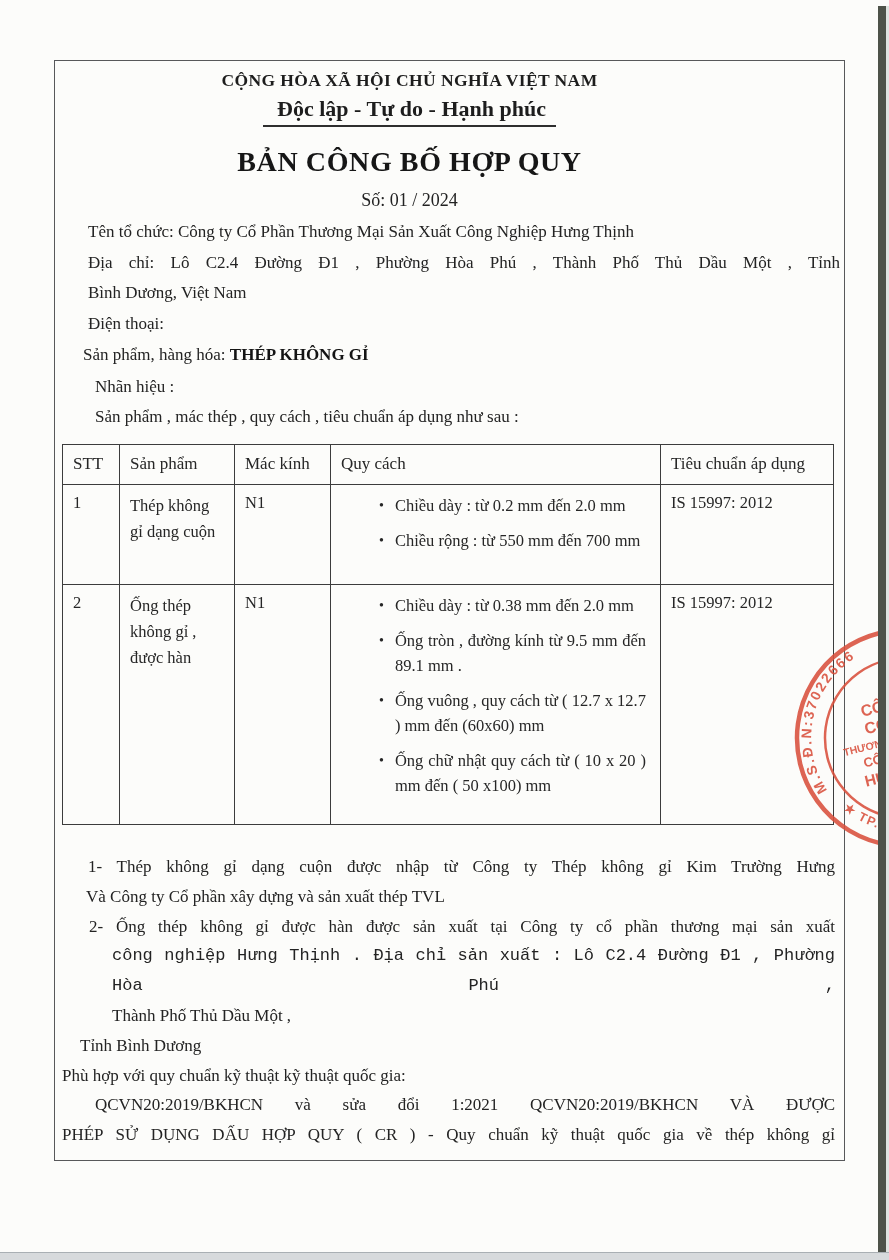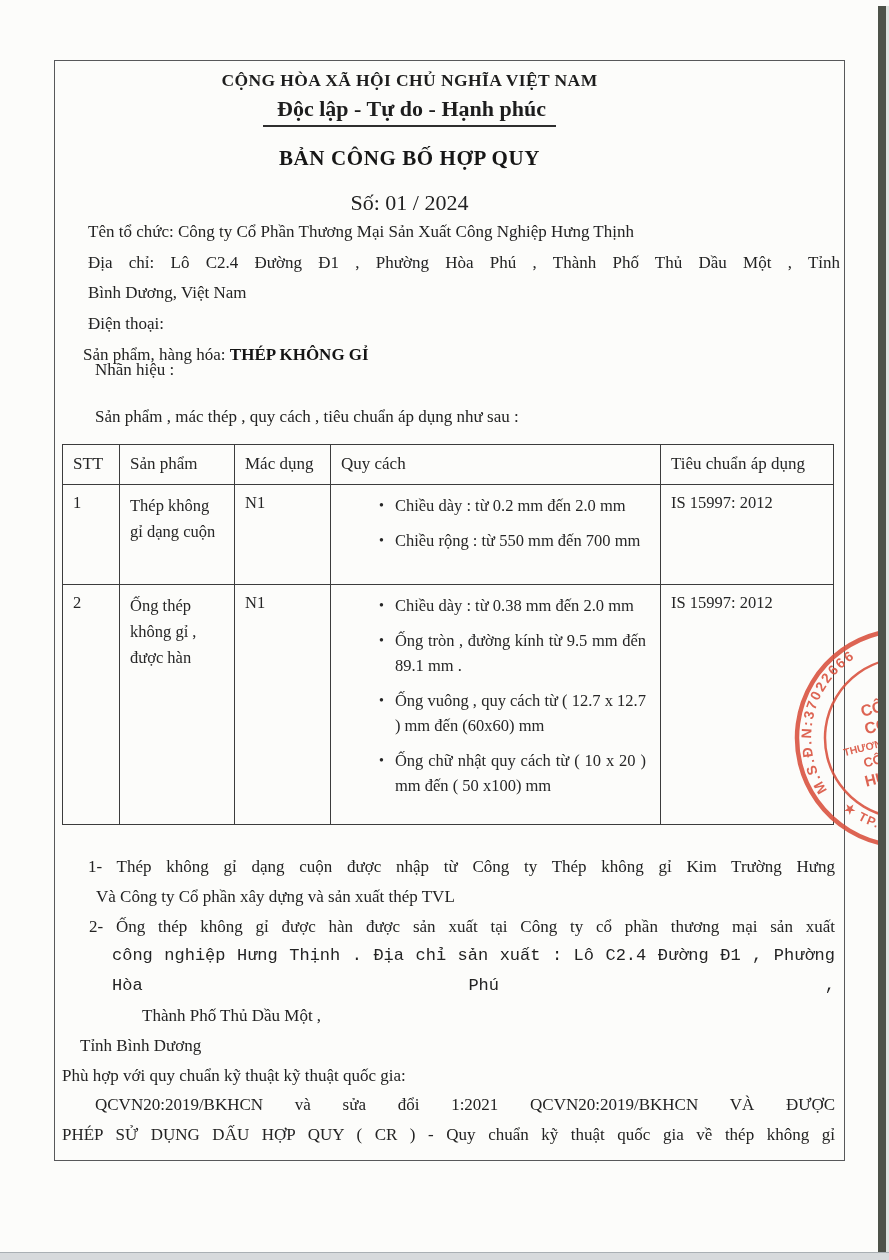--- a/index.html
+++ b/index.html
@@ -10,30 +10,30 @@
     font-family:"Liberation Serif", serif; color:#222;
   }
   .frame{
     position:absolute; left:54px; top:60px; width:791px; height:1101px;
     border:1.5px solid #57585a; box-sizing:border-box;
   }
   .centered{position:absolute; left:54px; width:711px; text-align:center;}
   .motto1{top:70px; font-size:17.5px; font-weight:bold; letter-spacing:.4px; color:#1d1d1d;}
   .motto2{top:96px; font-size:22px; font-weight:bold; color:#1d1d1d;}
   .motto2 span{display:inline-block; border-bottom:2px solid #2e2e2e; padding:0 10px 3px 14px;}
-  .doc-title{top:146px; font-size:21px; font-weight:bold; letter-spacing:.6px; color:#161616;}
-  .doc-no{top:190px; font-size:22px;}
+  .doc-title{top:146px; font-size:28px; font-weight:bold; letter-spacing:.6px; color:#161616;}
+  .doc-no{top:190px; font-size:18px;}
   .bodyline{position:absolute; font-size:17px; color:#232323; white-space:nowrap;}
   .org{left:88px; top:222px;}
   .addr1{left:88px; top:253px; width:752px; white-space:normal; text-align:justify; text-align-last:justify;}
   .addr2{left:88px; top:283px;}
   .phone{left:88px; top:314px;}
   .product{left:83px; top:345px;}
   .product b{font-weight:bold; color:#141414;}
-  .brand{left:95px; top:360px;}
+  .brand{left:95px; top:377px;}
   .intro{left:95px; top:407px;}
 
   table.spec{
     position:absolute; left:62px; top:444px; width:771px;
     border-collapse:collapse; table-layout:fixed; font-size:16.5px; color:#262626;
   }
   table.spec th, table.spec td{
     border:1.5px solid #3c3c3c; vertical-align:top; font-weight:normal;
     padding:8px 10px; text-align:left; box-sizing:border-box;
   }
@@ -45,24 +45,24 @@
   td.c-prod{text-align:justify; line-height:26px;}
   ul.specs{list-style:none; margin:0; padding:0 4px 0 38px;}
   ul.specs li{display:flex; gap:11px; margin-bottom:9px; line-height:25.5px;}
   ul.specs .blt{flex:0 0 auto; font-size:14px; line-height:25.5px;}
   ul.specs .li-text{flex:1 1 auto; text-align:justify;}
 
   .notes{position:absolute; left:62px; top:852px; width:773px; font-size:17px; line-height:29.8px; color:#232323;}
   .notes div{box-sizing:border-box;}
   .jl{text-align:justify; text-align-last:justify;}
   .n1l1{margin-left:26px;}
-  .n1l2{margin-left:34px;}
+  .n1l2{margin-left:24px;}
   .n2l1{margin-left:27px;}
   .n2l2{margin-left:50px;font-family:Liberation Mono, monospace;}
-  .n2l3{margin-left:80px;}
+  .n2l3{margin-left:50px;}
   .tinh{margin-left:18px;}
   .phu{}
   .q1{padding-left:33px;}
 
   .stamp-wrap{
     position:absolute; left:775px; top:608px; width:260px; height:260px;
     transform:rotate(-14deg); opacity:.88; z-index:3;
   }
   .stamp-wrap svg text{font-family:"Liberation Sans", sans-serif; font-weight:bold;}
 
@@ -98,21 +98,21 @@
       <col style="width:57px">
         <col style="width:115px">
         <col style="width:96px">
         <col style="width:330px">
         <col style="width:173px">
     </colgroup>
     <tbody>
         <tr>
       <th class="c-stt">STT</th>
       <th>Sản phẩm</th>
-      <th>Mác dụng</th>
+      <th>Mác kính</th>
       <th>Quy cách</th>
       <th>Tiêu chuẩn áp dụng</th>
     </tr>
     <tr class="r1">
       <td class="c-stt">1</td>
       <td class="c-prod">Thép không gỉ dạng cuộn</td>
       <td class="c-grade">N1</td>
       <td>
         <ul class="specs">
           <li>

